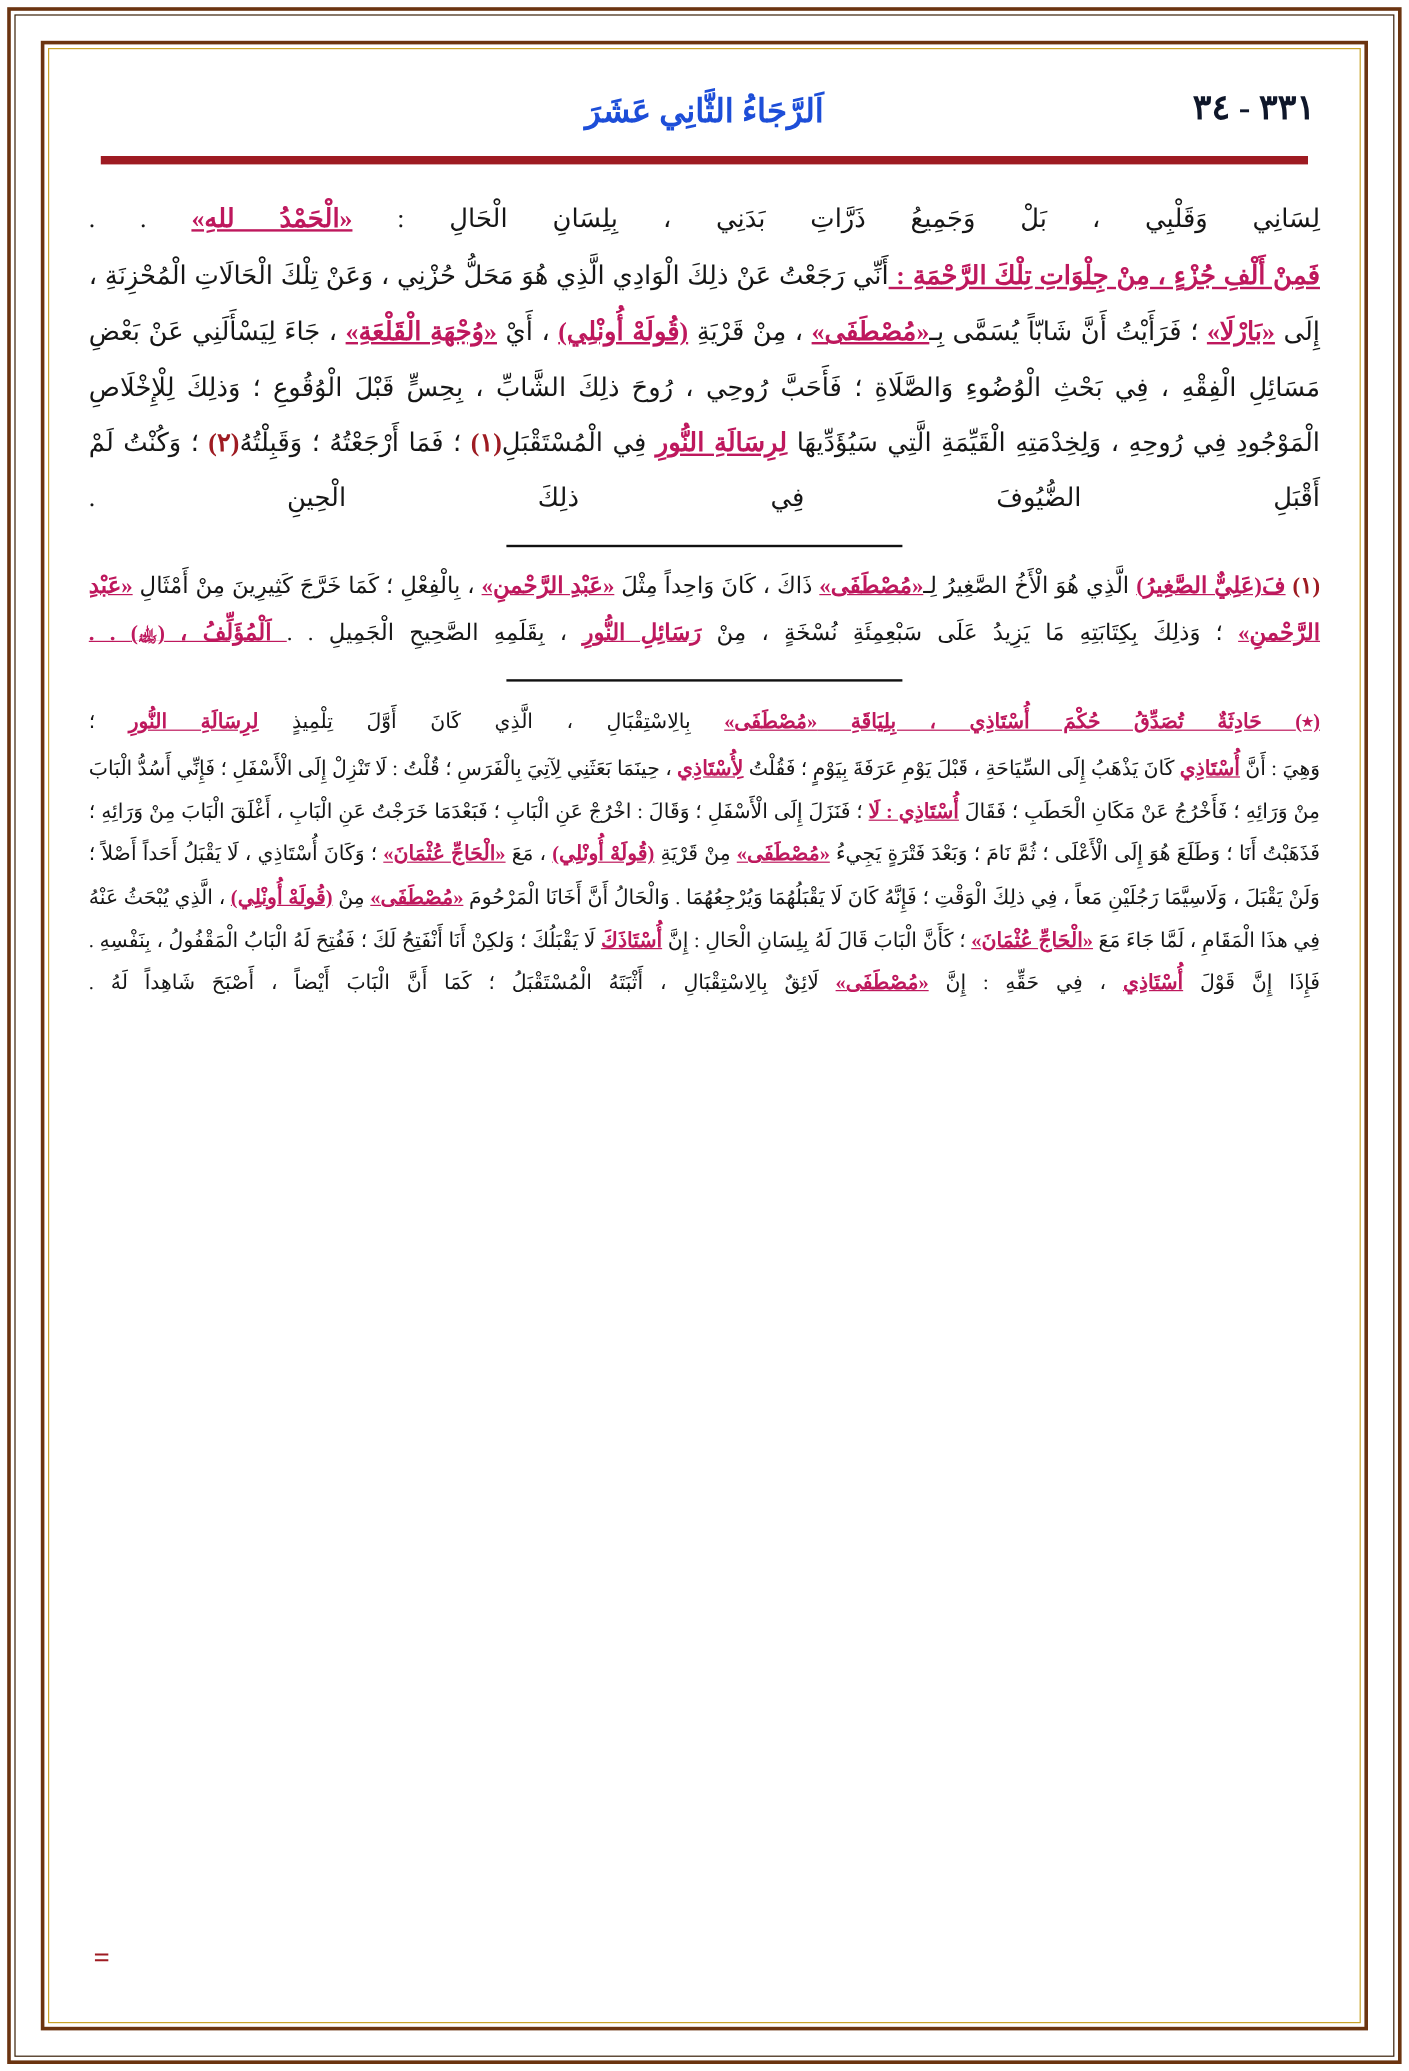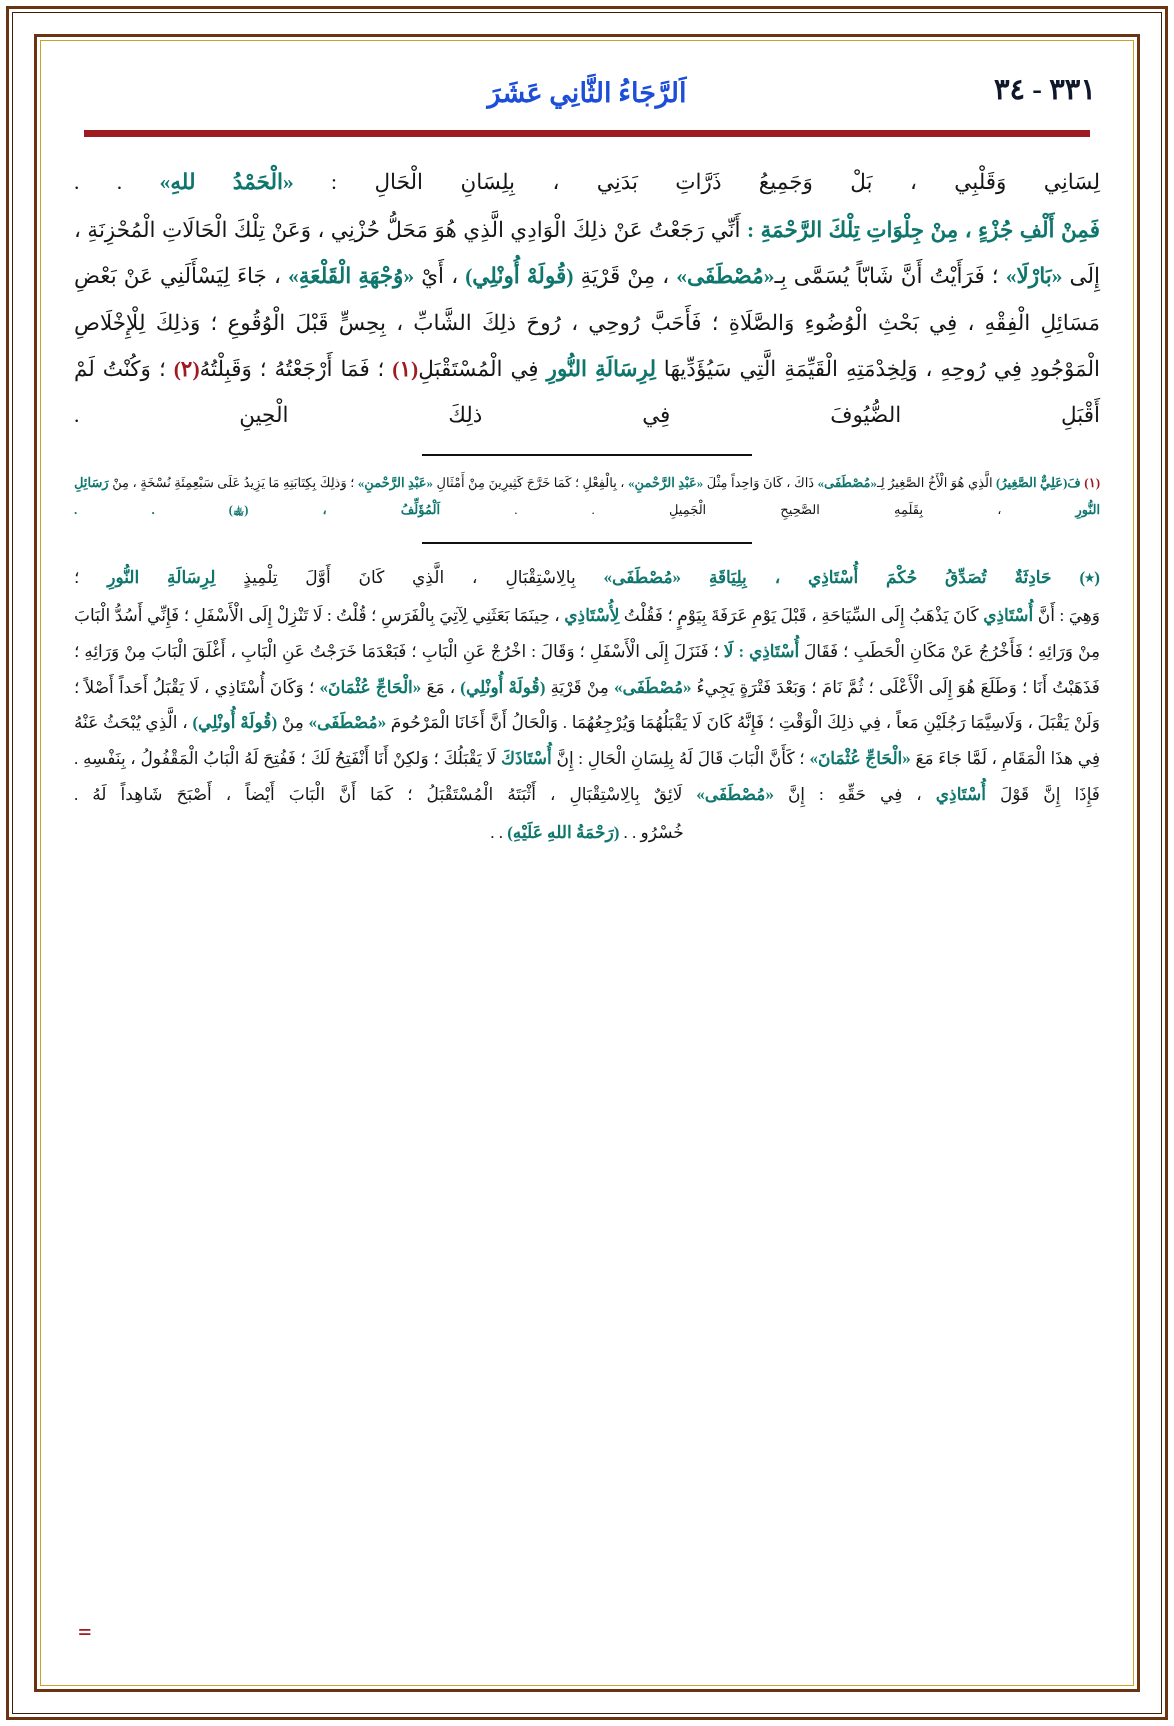--- a/index.html
+++ b/index.html
@@ -132,38 +132,39 @@
     text-align: justify;
     text-align-last: justify;
     word-spacing: 1px;
   }
   .body-text p {
     margin: 0 0 2px 0;
     text-align: justify;
     text-align-last: justify;
   }
   .red {
-    color: #0f766e;
-    font-weight: bold;
+    color: #be185d;
+    font-weight: bold;
+    text-decoration: underline;
   }
 
   
   .sep {
     height: 0;
     border-top: 2.5px solid #111111;
     width: 330px;
     margin: 16px auto 14px auto;
   }
   .sep-note {
     margin: 18px auto 16px auto;
   }
 
   
   .footnotes {
-    font-size: 13px;
+    font-size: 19px;
     line-height: 2.05;
     color: #161616;
     text-align: justify;
     text-align-last: justify;
   }
   .footnotes .fn {
     margin: 0 0 10px 0;
   }
   .footnote-marker {
     color: #9e1b22;
@@ -245,21 +246,18 @@
     <div class="note-block">
 
       <p>
         <span class="red">(٭)</span><span class="red"> حَادِثَةٌ تُصَدِّقُ حُكْمَ أُسْتَاذِي ، بِلِيَاقَةِ </span><span class="red">«مُصْطَفَى»</span><span> بِالِاسْتِقْبَالِ ، الَّذِي كَانَ أَوَّلَ تِلْمِيذٍ </span><span class="red">لِرِسَالَةِ النُّورِ</span><span> ؛</span>
       </p>
 
       <p>
         <span>وَهِيَ : أَنَّ </span><span class="red">أُسْتَاذِي</span><span> كَانَ يَذْهَبُ إِلَى السِّيَاحَةِ ، قَبْلَ يَوْمِ عَرَفَةَ بِيَوْمٍ ؛ فَقُلْتُ </span><span class="red">لِأُسْتَاذِي</span><span> ، حِينَمَا بَعَثَنِي لِآتِيَ بِالْفَرَسِ ؛ قُلْتُ : لَا تَنْزِلْ إِلَى الْأَسْفَلِ ؛ فَإِنِّي أَسُدُّ الْبَابَ مِنْ وَرَائِهِ ؛ فَأَخْرُجُ عَنْ مَكَانِ الْحَطَبِ ؛ فَقَالَ </span><span class="red">أُسْتَاذِي : لَا</span><span> ؛ فَنَزَلَ إِلَى الْأَسْفَلِ ؛ وَقَالَ : اخْرُجْ عَنِ الْبَابِ ؛ فَبَعْدَمَا خَرَجْتُ عَنِ الْبَابِ ، أَغْلَقَ الْبَابَ مِنْ وَرَائِهِ ؛ فَذَهَبْتُ أَنَا ؛ وَطَلَعَ هُوَ إِلَى الْأَعْلَى ؛ ثُمَّ نَامَ ؛ وَبَعْدَ فَتْرَةٍ يَجِيءُ </span><span class="red">«مُصْطَفَى»</span><span> مِنْ قَرْيَةِ </span><span class="red">(قُولَهْ أُونْلِي)</span><span> ، مَعَ </span><span class="red">«الْحَاجِّ عُثْمَانَ»</span><span> ؛ وَكَانَ أُسْتَاذِي ، لَا يَقْبَلُ أَحَداً أَصْلاً ؛ وَلَنْ يَقْبَلَ ، وَلَاسِيَّمَا رَجُلَيْنِ مَعاً ، فِي ذلِكَ الْوَقْتِ ؛ فَإِنَّهُ كَانَ لَا يَقْبَلُهُمَا وَيُرْجِعُهُمَا . وَالْحَالُ أَنَّ أَخَانَا الْمَرْحُومَ </span><span class="red">«مُصْطَفَى»</span><span> مِنْ </span><span class="red">(قُولَهْ أُونْلِي)</span><span> ، الَّذِي يُبْحَثُ عَنْهُ فِي هذَا الْمَقَامِ ، لَمَّا جَاءَ مَعَ </span><span class="red">«الْحَاجِّ عُثْمَانَ»</span><span> ؛ كَأَنَّ الْبَابَ قَالَ لَهُ بِلِسَانِ الْحَالِ : إِنَّ </span><span class="red">أُسْتَاذَكَ</span><span> لَا يَقْبَلُكَ ؛ وَلكِنْ أَنَا أَنْفَتِحُ لَكَ ؛ فَفُتِحَ لَهُ الْبَابُ الْمَقْفُولُ ، بِنَفْسِهِ . فَإِذَا إِنَّ قَوْلَ </span><span class="red">أُسْتَاذِي</span><span> ، فِي حَقِّهِ : إِنَّ </span><span class="red">«مُصْطَفَى»</span><span> لَائِقٌ بِالِاسْتِقْبَالِ ، أَثْبَتَهُ الْمُسْتَقْبَلُ ؛ كَمَا أَنَّ الْبَابَ أَيْضاً ، أَصْبَحَ شَاهِداً لَهُ . </span>
       </p>
 
-      <p class="last-note-line">
-        <span>خُسْرُو . . </span><span class="red">(رَحْمَةُ اللهِ عَلَيْهِ)</span><span> . .</span>
-      </p>
     </div>
 
     <div class="cont-mark">=</div>
 
   </div>
 </div>
 
 </body></html>

